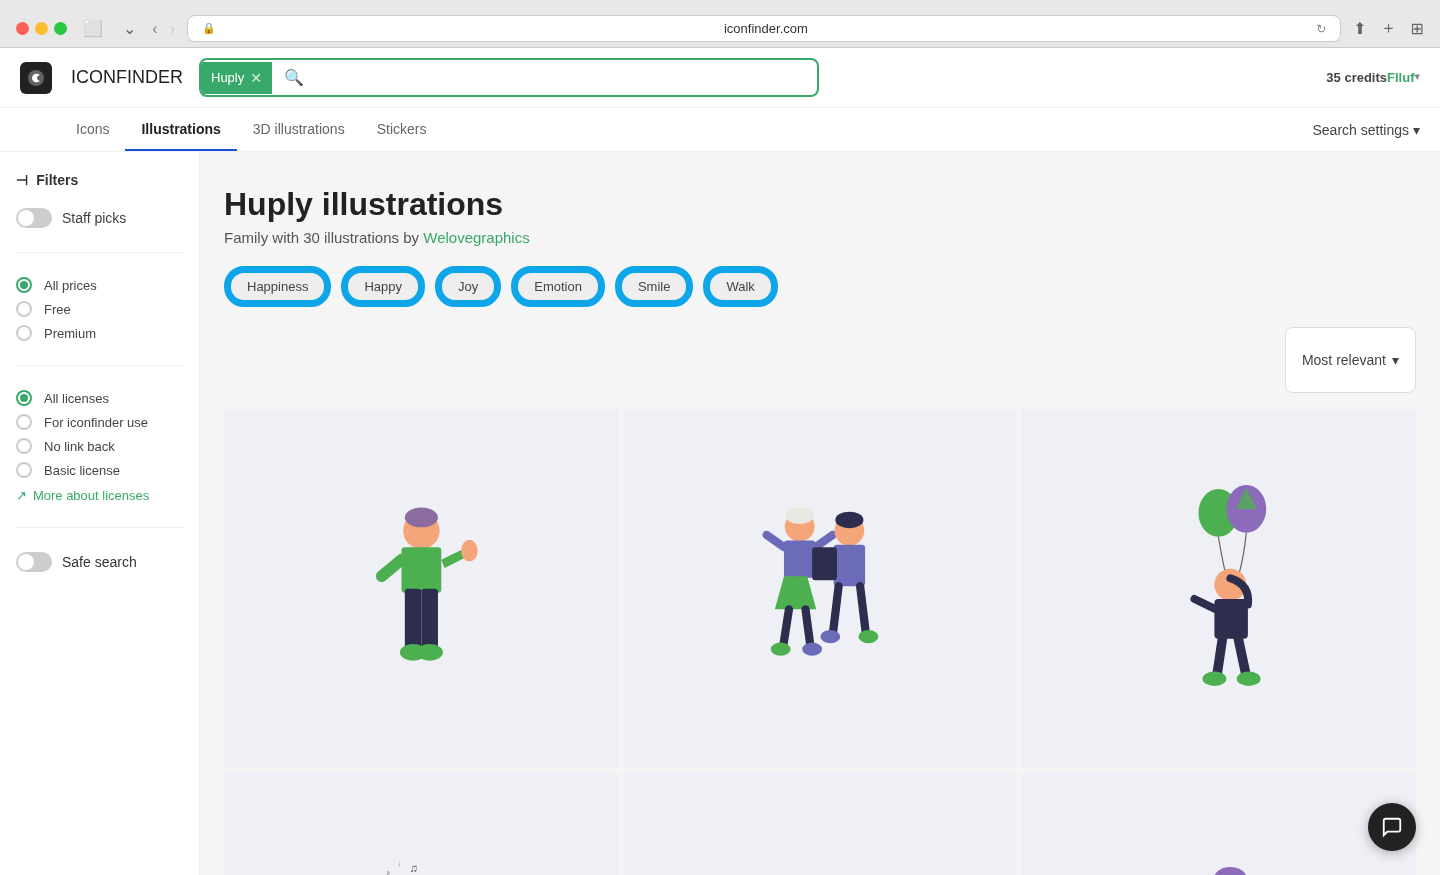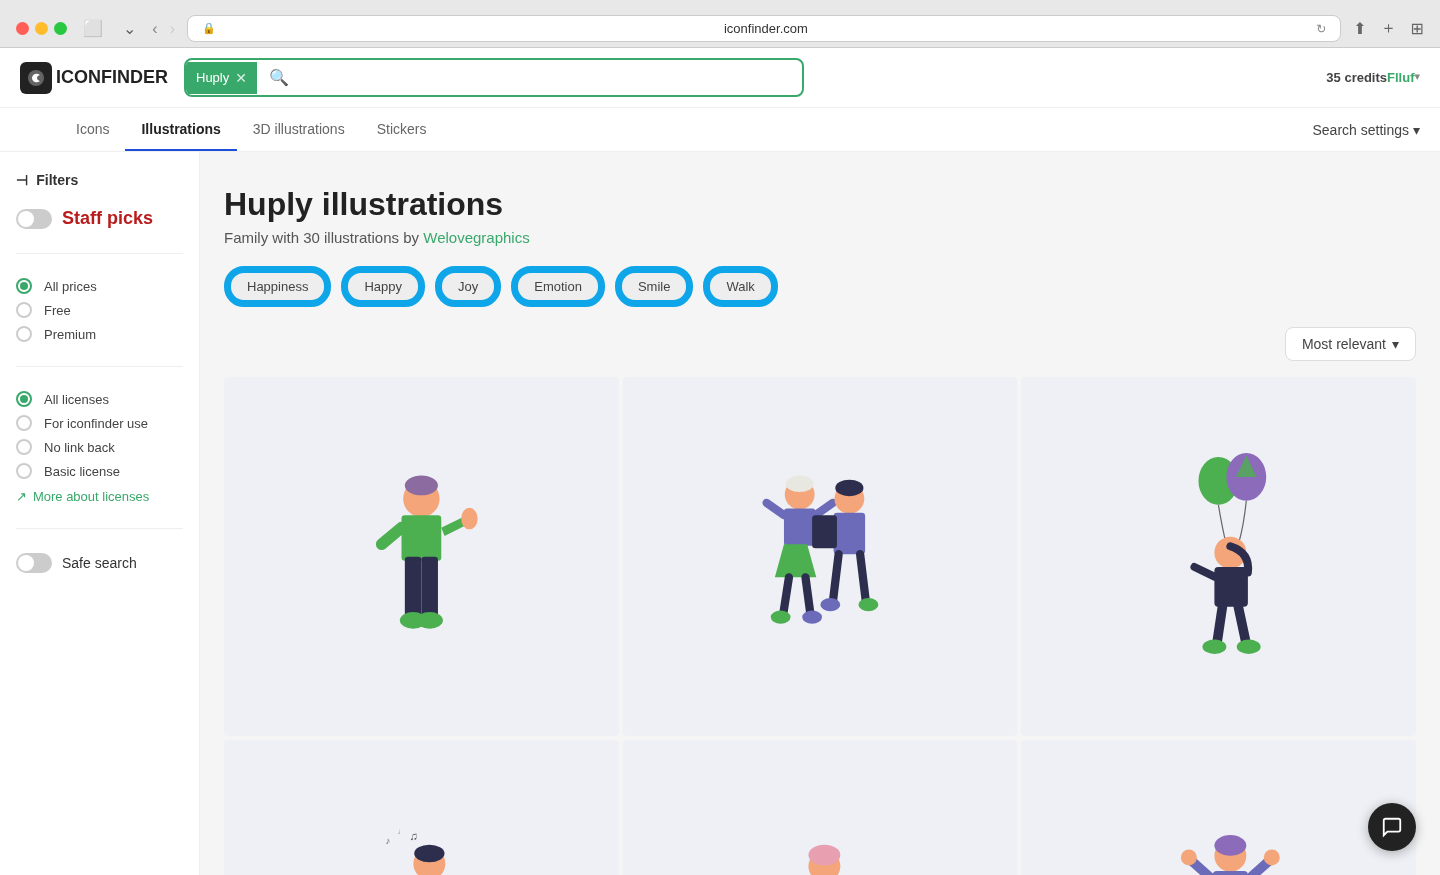--- a/index.html
+++ b/index.html
@@ -46,21 +46,21 @@
     
     .topbar {
       background: white;
       padding: 10px 20px;
       display: flex;
       align-items: center;
       gap: 16px;
       border-bottom: 1px solid #eee;
       height: 60px;
     }
-    .logo { display: flex; align-items: center; gap: 4px; font-weight: 700; font-size: 18px; color: #222; }
+    .logo { display: flex; align-items: center; gap: 19px; font-weight: 400; font-size: 18px; color: #222; }
     .logo-icon { width: 32px; height: 32px; background: #222; border-radius: 6px; display: flex; align-items: center; justify-content: center; color: white; font-size: 14px; font-weight: bold; }
     .search-bar {
       display: flex;
       align-items: center;
       border: 2px solid #39a86b;
       border-radius: 8px;
       overflow: hidden;
       flex: 1;
       max-width: 620px;
     }
@@ -167,21 +167,21 @@
       content: '';
       position: absolute;
       width: 16px;
       height: 16px;
       background: white;
       border-radius: 50%;
       top: 2px;
       left: 2px;
       transition: left 0.2s;
     }
-    .staff-label { font-size: 18px; color: #b91c1c; font-weight: 700; }
+    .staff-label { font-size: 14px; color: #404040; font-weight: 400; }
 
     .radio-group { display: flex; flex-direction: column; gap: 8px; }
     .radio-item { display: flex; align-items: center; gap: 12px; cursor: pointer; font-size: 13px; color: #444; }
     .radio-circle {
       width: 16px;
       height: 16px;
       border-radius: 50%;
       border: 2px solid #ccc;
       display: flex;
       align-items: center;
@@ -223,21 +223,21 @@
       color: #444;
       cursor: pointer;
       border: 7px solid #0ea5e9;
     }
 
     .sort-row { display: flex; justify-content: flex-end; margin-bottom: 16px; }
     .sort-btn {
       background: white;
       border: 1px solid #ddd;
       border-radius: 8px;
-      padding: 8px 16px;
+      padding: 24px 16px;
       font-size: 14px;
       color: #444;
       cursor: pointer;
       display: flex;
       align-items: center;
       gap: 6px;
       justify-content: space-between;
     }
 
     .illustrations-grid {

